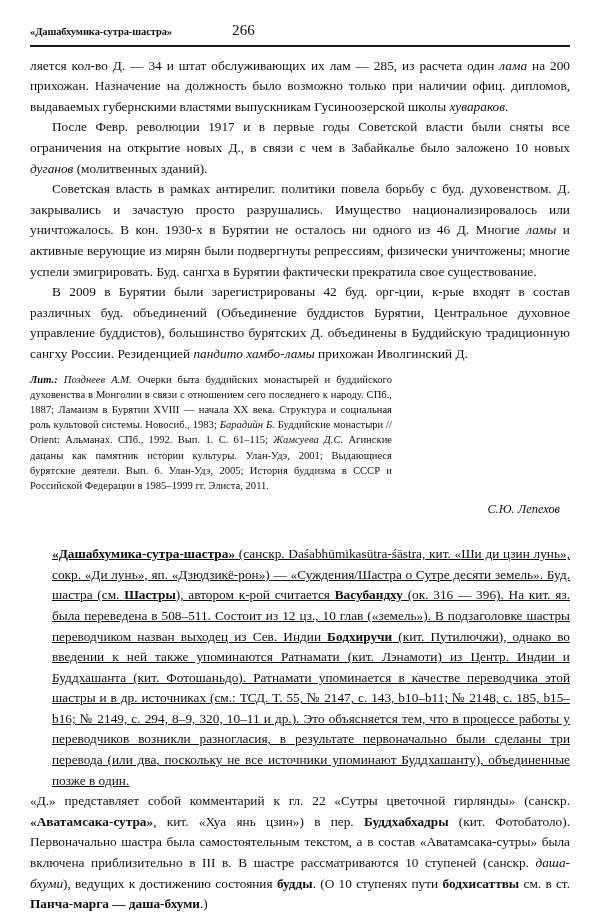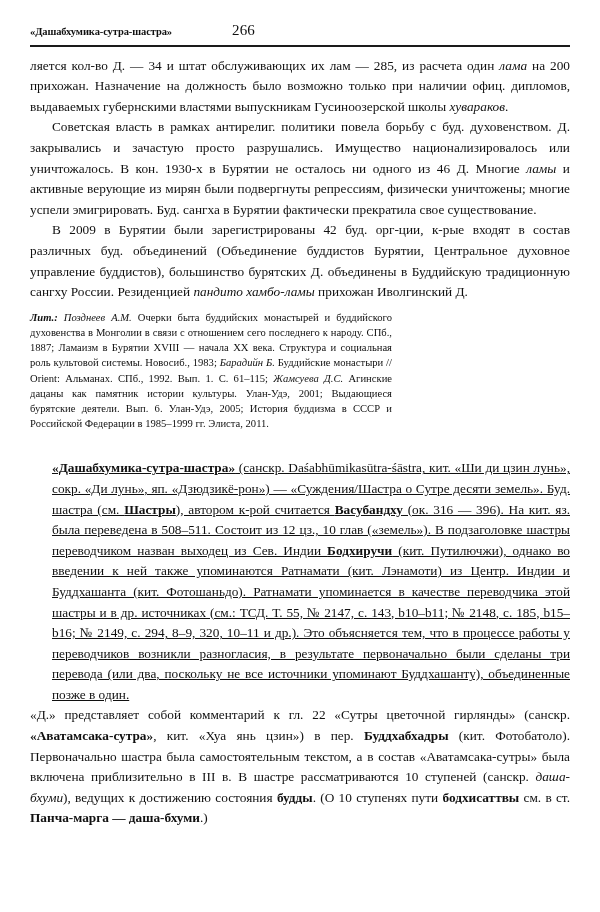--- a/index.html
+++ b/index.html
@@ -106,29 +106,31 @@
   <div class="running-head">
     <div class="rh-title">«Дашабхумика-сутра-шастра»</div>
     <div class="rh-folio">266</div>
   </div>
   <div class="rule"></div>
 
   <div class="col">
 
     <p class="body"><span>ляется кол-во Д. — 34 и штат обслуживающих их лам — 285, из расчета один </span><i>лама</i><span> на 200 прихожан. Назначение на должность было возможно только при наличии офиц. дипломов, выдаваемых губернскими властями выпускникам Гусиноозер­ской школы </span><i>хувараков</i><span>.</span></p>
 
+    <p class="body indent"><span>После Февр. революции 1917 и в первые годы Советской власти были сняты все ограничения на открытие новых Д., в связи с чем в Забайкалье было заложено 10 новых </span><i>дуганов</i><span> (молитвенных зданий).</span></p>
 
     <p class="body indent"><span>Советская власть в рамках антирелиг. политики повела борьбу с буд. духовен­ством. Д. закрывались и зачастую просто разрушались. Имущество национализи­ровалось или уничтожалось. В кон. 1930-х в Бурятии не осталось ни одного из 46 Д. Многие </span><i>ламы</i><span> и активные верующие из мирян были подвергнуты репресси­ям, физически уничтожены; многие успели эмигрировать. Буд. сангха в Бурятии фактически прекратила свое существование.</span></p>
 
     <p class="body indent"><span>В 2009 в Бурятии были зарегистрированы 42 буд. орг-ции, к-рые входят в состав различных буд. объединений (Объединение буддистов Бурятии, Центральное ду­ховное управление буддистов), большинство бурятских Д. объединены в Буддий­скую традиционную сангху России. Резиденцией </span><i>пандито хамбо-ламы</i><span> прихожан Иволгинский Д.</span></p>
 
     <div class="lit-block">
       <p class="lit"><i class="bold">Лит.:</i><span> </span><i>Позднеев А.М.</i><span> Очерки быта буддийских монастырей и буддийского духовенства в Монголии в связи с отношением сего последнего к народу. СПб., 1887; Ламаизм в Бурятии XVIII — начала XX века. Структура и социальная роль культовой системы. Новосиб., 1983; </span><i>Барадийн Б.</i><span> Буддийские монастыри // Orient: Альманах. СПб., 1992. Вып. 1. С. 61–115; </span><i>Жамсуева Д.С.</i><span> Агинские дацаны как памятник истории культуры. Улан-Удэ, 2001; Выдающиеся бурятские деятели. Вып. 6. Улан-Удэ, 2005; История буддизма в СССР и Российской Федерации в 1985–1999 гг. Элиста, 2011.</span></p>
     </div>
 
+    <div class="byline">С.Ю. Лепехов</div>
   </div>
 
   <div class="col entry">
 
     <p class="body entry-head hang"><b>«Дашабхумика-сутра-шастра»</b><span> (санскр. Daśabhūmikasūtra-śāstra, кит. «Ши ди цзин лунь», сокр. «Ди лунь», яп. «Дзюдзикё-рон») — «Суждения/Шастра о Сутре десяти земель». Буд. шастра (см. </span><b>Шастры</b><span>), автором к-рой считается </span><b>Васубандху</b><span> (ок. 316 — 396). На кит. яз. была переведена в 508–511. Состоит из 12 цз., 10 глав («земель»). В подзаголовке шастры переводчиком назван выходец из Сев. Индии </span><b>Бодхиручи</b><span> (кит. Путилючжи), однако во введении к ней также упоминаются Ратнамати (кит. Лэнамоти) из Центр. Индии и Буддхашанта (кит. Фотошаньдо). Ратнамати упомина­ется в качестве переводчика этой шастры и в др. источниках (см.: ТСД. Т. 55, № 2147, с. 143, b10–b11; № 2148, с. 185, b15–b16; № 2149, с. 294, 8–9, 320, 10–11 и др.). Это объясняется тем, что в процессе работы у переводчиков возникли разно­гласия, в результате первоначально были сделаны три перевода (или два, поскольку не все источники упоминают Буддхашанту), объединенные позже в один.</span></p>
 
     <p class="body indent"><span>«Д.» представляет собой комментарий к гл. 22 «Сутры цветочной гирлянды» (санскр. </span><b>«Аватамсака-сутра»</b><span>, кит. «Хуа янь цзин») в пер. </span><b>Буддхабхадры</b><span> (кит. Фотобатоло). Первоначально шастра была самостоятельным текстом, а в состав «Аватамсака-сутры» была включена приблизительно в III в. В шастре рассматри­ваются 10 ступеней (санскр. </span><i>даша-бхуми</i><span>), ведущих к достижению состояния </span><b>будды</b><span>. (О 10 ступенях пути </span><b>бодхисаттвы</b><span> см. в ст. </span><b>Панча-марга — даша-бхуми</b><span>.)</span></p>
 
   </div>
 

